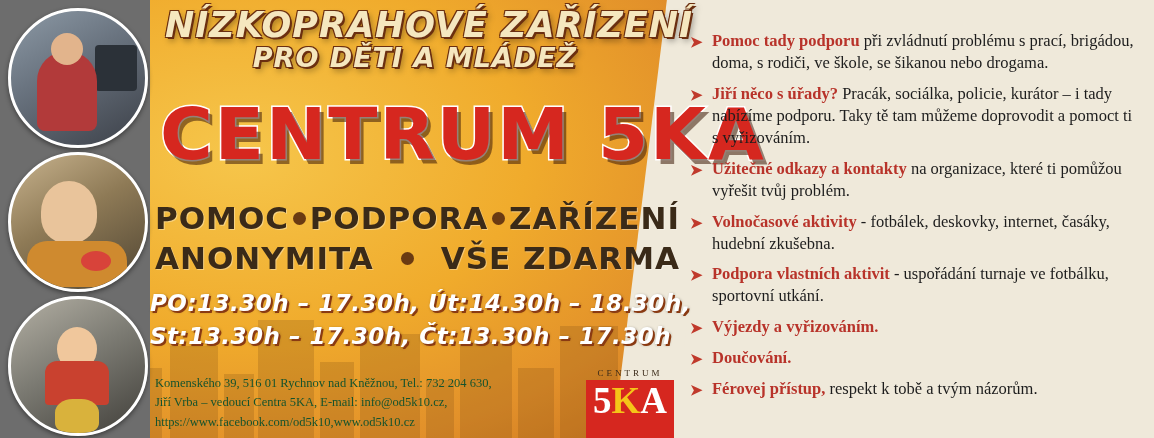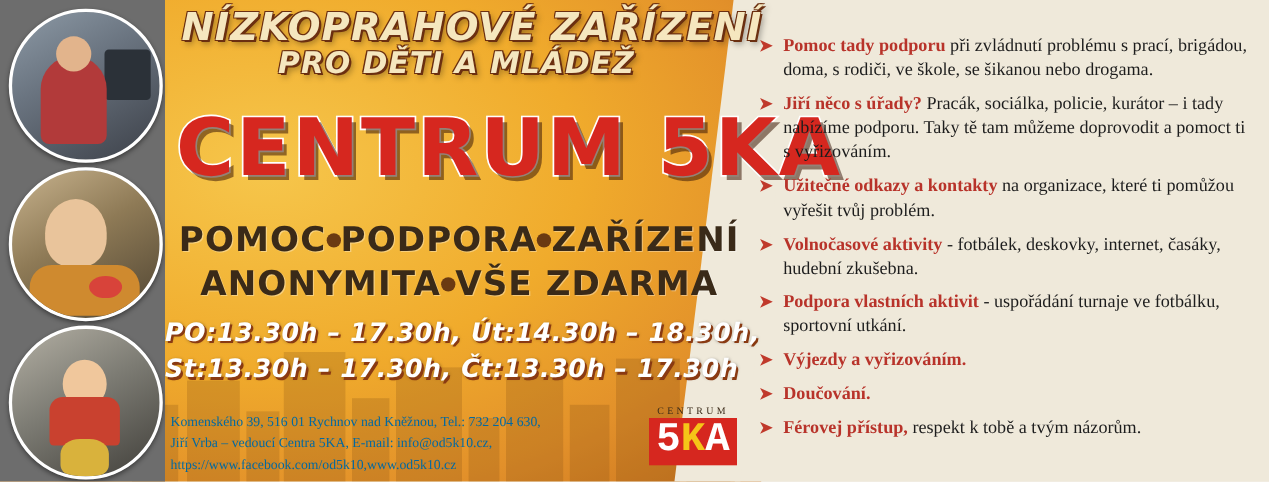--- a/index.html
+++ b/index.html
@@ -167,21 +167,21 @@
 
   .keywords {
     position: absolute;
     left: 155px; top: 200px;
     width: 525px;
     z-index: 7;
     text-align: center;
   }
   .kw-row {
     display: flex;
-    justify-content: center;
+    justify-content: space-between;
     align-items: center;
     margin-bottom: 4px;
   }
   .kw {
     font-family: "DejaVu Sans", sans-serif;
     font-weight: bold;
     font-size: 31px;
     letter-spacing: 1px;
     color: #3a2a18;
     text-shadow: 1px 1px 0 rgba(255,255,255,.35);
@@ -213,48 +213,48 @@
     white-space: nowrap;
   }
 
   .contact {
     position: absolute;
     left: 155px; top: 374px;
     width: 420px;
     z-index: 7;
     font-family: "Liberation Serif", serif;
     font-size: 12.5px;
-    color: #0369a1;
+    color: #14532d;
     line-height: 1.55;
   }
 
   
   .logo {
     position: absolute;
     left: 578px; top: 368px;
     width: 104px;
     text-align: center;
     z-index: 9;
   }
   .logo-top {
     font-family: Liberation Serif, serif;
     font-size: 9px;
     letter-spacing: 3px;
     color: #3a2a18;
     margin-bottom: 2px;
   }
   .logo-main {
     display: inline-block;
-    font-family: Liberation Mono, monospace;
+    font-family: Liberation Serif, serif;
     font-weight: bold;
     font-size: 37px;
     line-height: 1;
     color: #ffffff;
     background: #d6271f;
-    padding: 2px 7px 4px 7px;
+    padding: 2px 7px 20px 7px;
     letter-spacing: 0;
   }
   .logo-main .k { color: #f5c518; }
 </style>
 </head>
 <body>
 
 <div class="banner">
 
   <div class="left-panel"></div>

